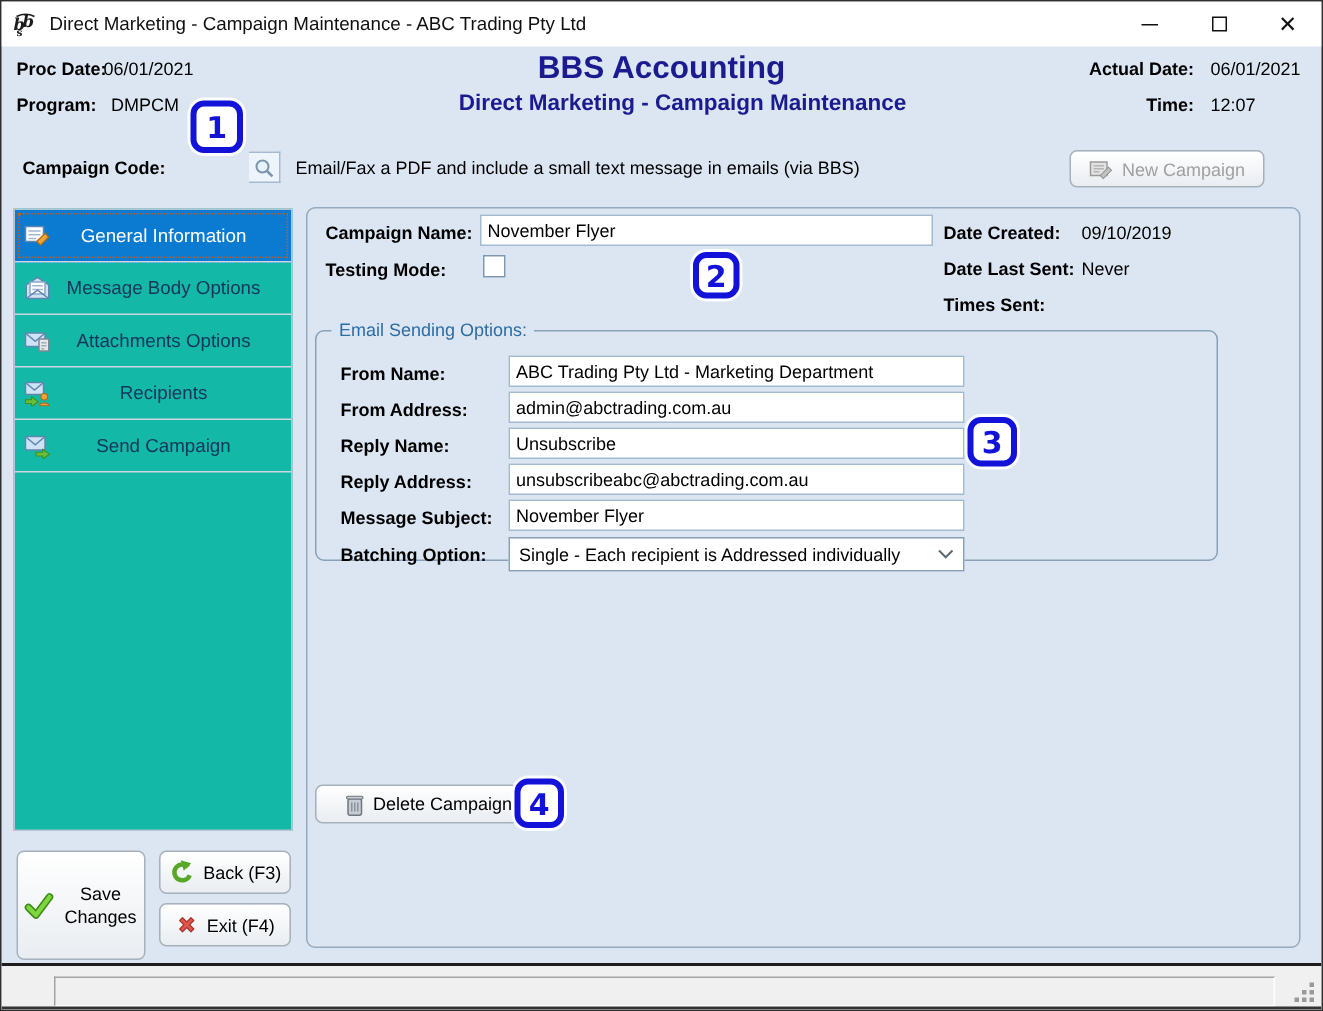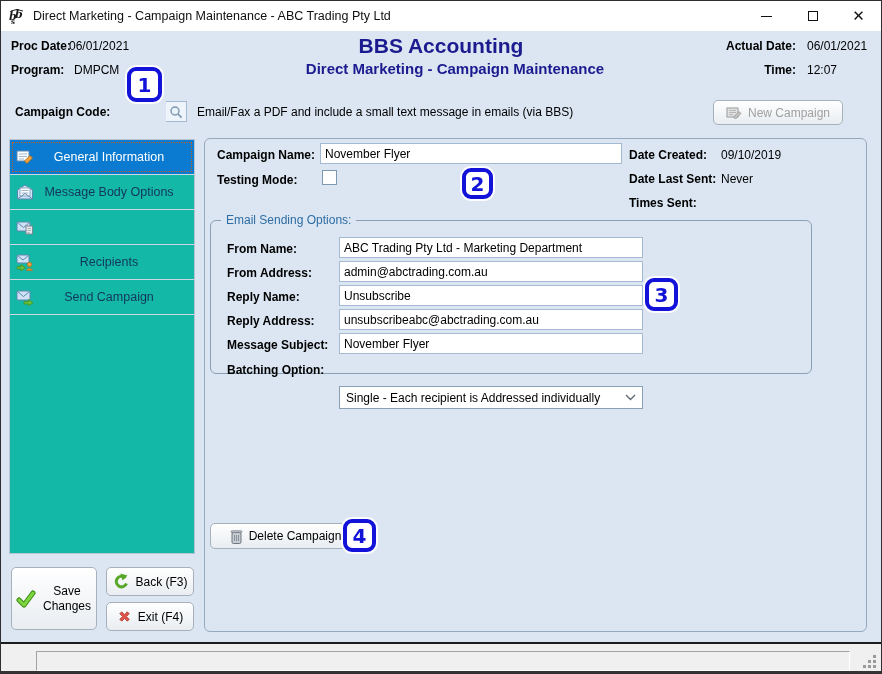--- a/index.html
+++ b/index.html
@@ -146,20 +146,21 @@
       <div class="s-label">Message Body Options</div>
     </div>
 
     <div class="side-item">
       <svg class="s-icon" viewBox="0 0 18 18">
         <rect x="1" y="4" width="13" height="9" rx="1" fill="#cfe3f5" stroke="#5d87b0"></rect>
         <path d="M1.5 4.5 L7.5 9.5 L13.5 4.5" fill="none" stroke="#5d87b0"></path>
         <rect x="10" y="8" width="6.5" height="8" fill="#e6e9ec" stroke="#7c8894"></rect>
         <path d="M11.5 10.5h3.5 M11.5 12.5h3.5 M11.5 14.5h2" stroke="#a2aab2" stroke-width="0.9"></path>
       </svg>
+      <div class="s-label">Attachments Options</div>
     </div>
 
     <div class="side-item">
       <svg class="s-icon" viewBox="0 0 18 18">
         <rect x="1" y="2" width="12" height="8" rx="1" fill="#cfe3f5" stroke="#5d87b0"></rect>
         <path d="M1.5 2.5 L7 7 L12.5 2.5" fill="none" stroke="#5d87b0"></path>
         <path d="M1 13.5 h4 v-2 l4.5 3.25 -4.5 3.25 v-2 h-4 z" fill="#6abf3a" stroke="#3f8f1d" stroke-width="0.7"></path>
         <circle cx="13.5" cy="11.5" r="2.2" fill="#f0a23c" stroke="#b06a10" stroke-width="0.7"></circle>
         <path d="M10.5 17.5 c0-2.4 6-2.4 6 0 z" fill="#f0a23c" stroke="#b06a10" stroke-width="0.7"></path>
       </svg>
@@ -204,40 +205,40 @@
       <div class="lbl" style="left:16px; top:69px;">Reply Name:</div>
       <input class="inp" style="left: 128px; top: 64px; width: 304px;" value="Unsubscribe">
 
       <div class="lbl" style="left:16px; top:93px;">Reply Address:</div>
       <input class="inp" style="left: 128px; top: 88px; width: 304px;" value="unsubscribeabc@abctrading.com.au">
 
       <div class="lbl" style="left:16px; top:117px;">Message Subject:</div>
       <input class="inp" style="left: 128px; top: 112px; width: 304px;" value="November Flyer">
 
       <div class="lbl" style="left:16px; top:142px;">Batching Option:</div>
-      <div class="sel" style="left:128px; top:137px; width:304px;margin-top:28px;">
+      <div class="sel" style="left:128px; top:137px; width:304px;">
         <span>Single - Each recipient is Addressed individually</span>
         <svg width="11" height="7" viewBox="0 0 11 7">
           <path d="M1 1 L5.5 5.5 L10 1" fill="none" stroke="#5f6a75" stroke-width="1.4"></path>
         </svg>
       </div>
     </div>
 
     <div class="btn" style="left:5px; top:384px; width:151px; height:26px;">
       <svg width="13" height="15" viewBox="0 0 13 15">
         <rect x="2" y="3.5" width="9" height="11" rx="1.5" fill="#c6ccd3" stroke="#6f767e"></rect>
         <path d="M4.5 6v6 M6.5 6v6 M8.5 6v6" stroke="#8a929a" stroke-width="1"></path>
         <rect x="1" y="1.8" width="11" height="1.8" rx="0.9" fill="#c6ccd3" stroke="#6f767e" stroke-width="0.7"></rect>
       </svg>
       <span>Delete Campaign</span>
     </div>
 
   </div>
 
-  <div class="btn" style="left:10px; top:566px; width:86px; height:63px;">
+  <div class="btn" style="left:10px; top:566px; width:86px; height:73px;">
     <svg width="20" height="20" viewBox="0 0 20 20">
       <path d="M3 11 L8 16 L17 4" fill="none" stroke="#3b8a14" stroke-width="5" stroke-linecap="round" stroke-linejoin="round"></path>
       <path d="M3 11 L8 16 L17 4" fill="none" stroke="#7ed63f" stroke-width="3" stroke-linecap="round" stroke-linejoin="round"></path>
     </svg>
     <span class="two-line" style="width:50px;">Save Changes</span>
   </div>
 
   <div class="btn" style="left:105px; top:566px; width:88px; height:29px;">
     <svg width="17" height="17" viewBox="0 0 17 17">
       <path d="M13.5 5 A5.3 5.3 0 1 0 14.5 10.5" fill="none" stroke="#57a829" stroke-width="3"></path>

